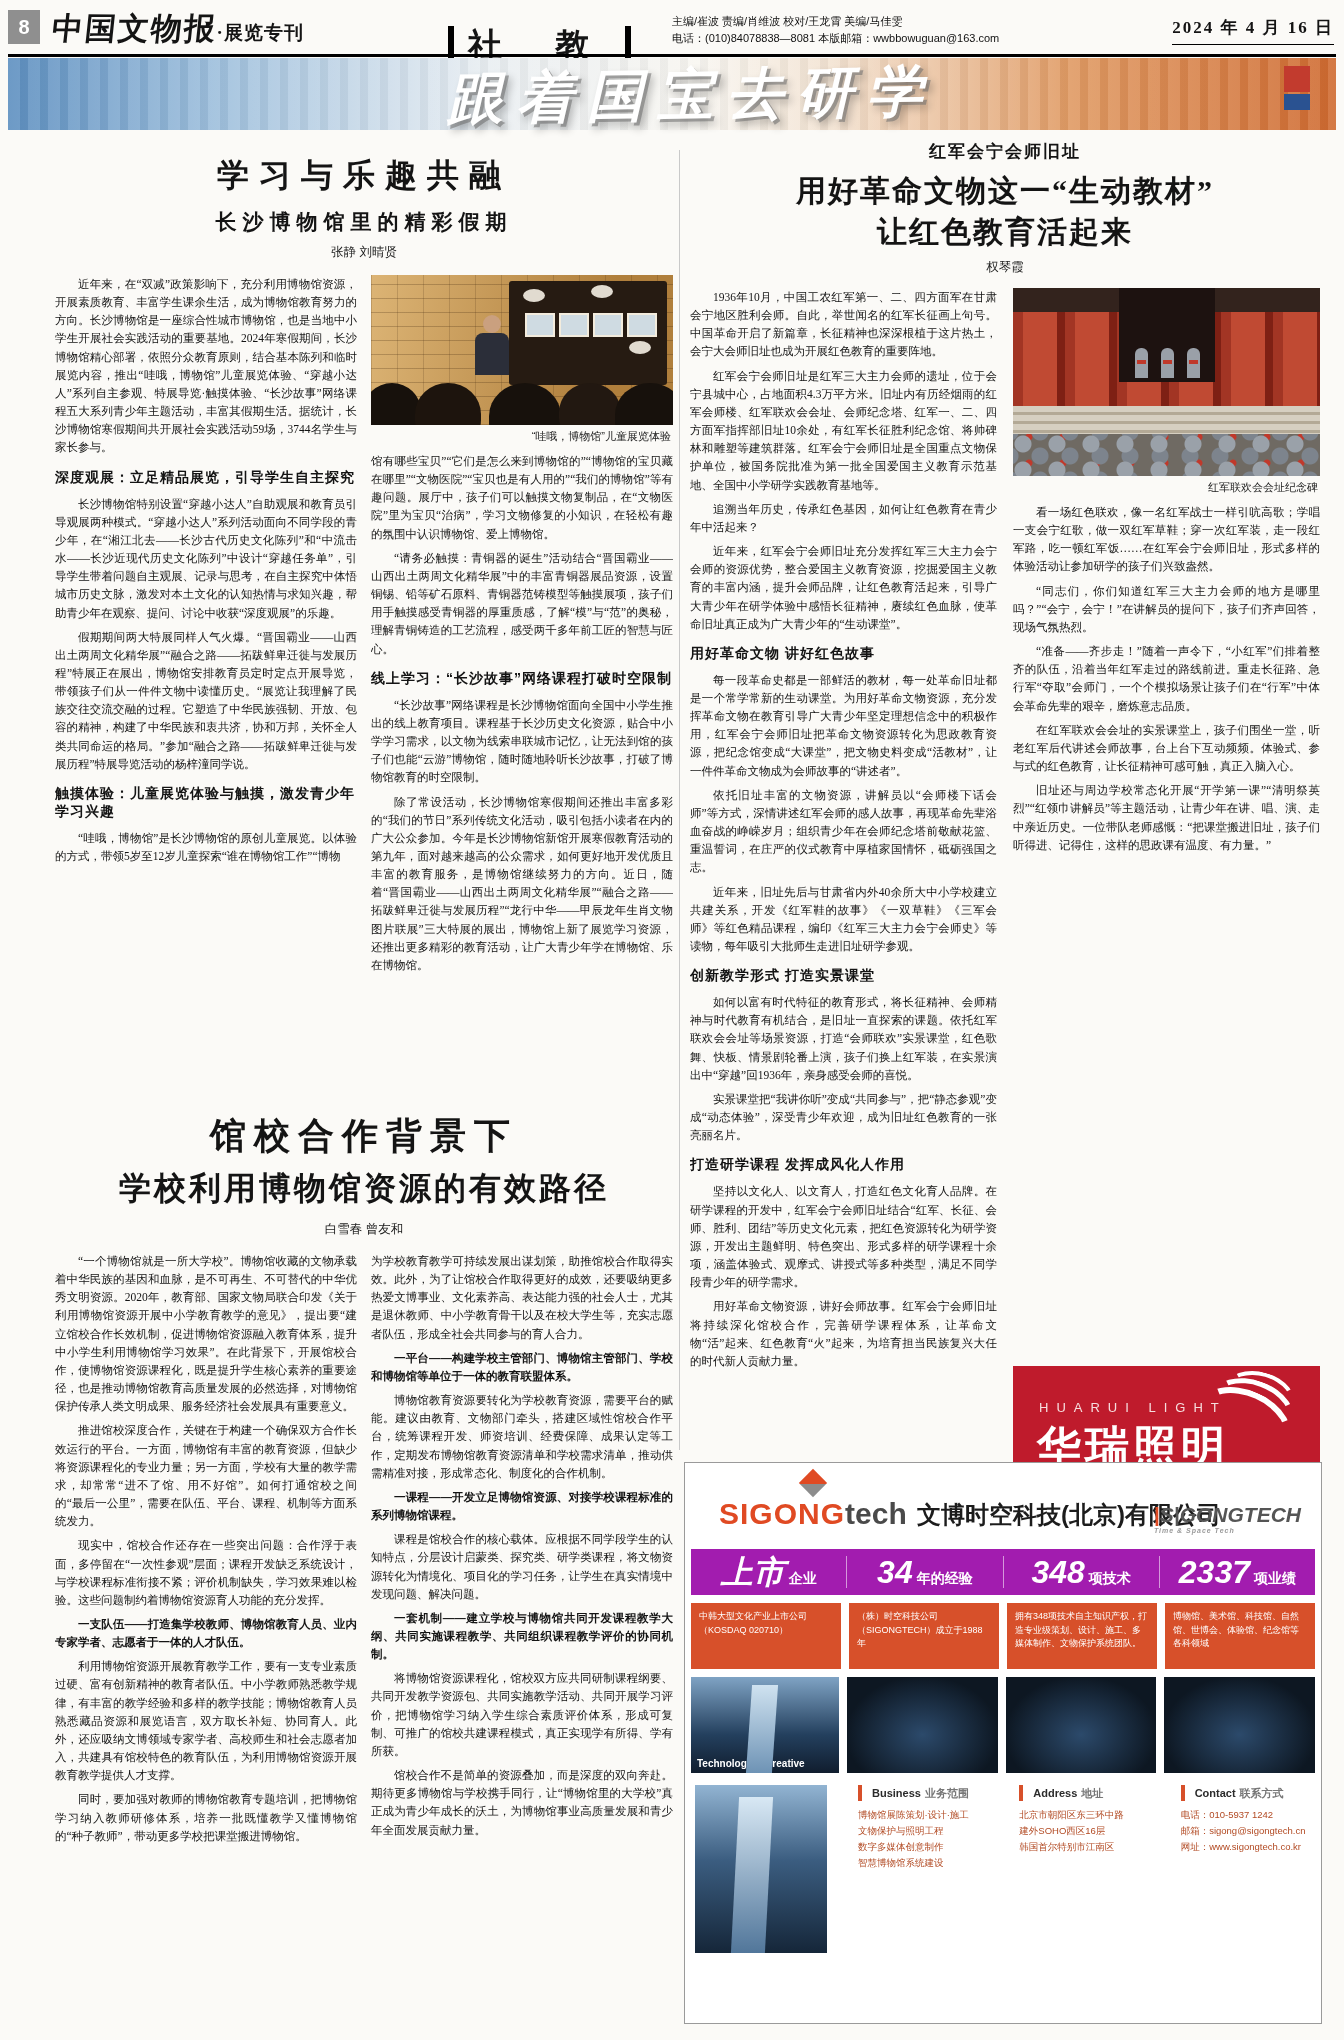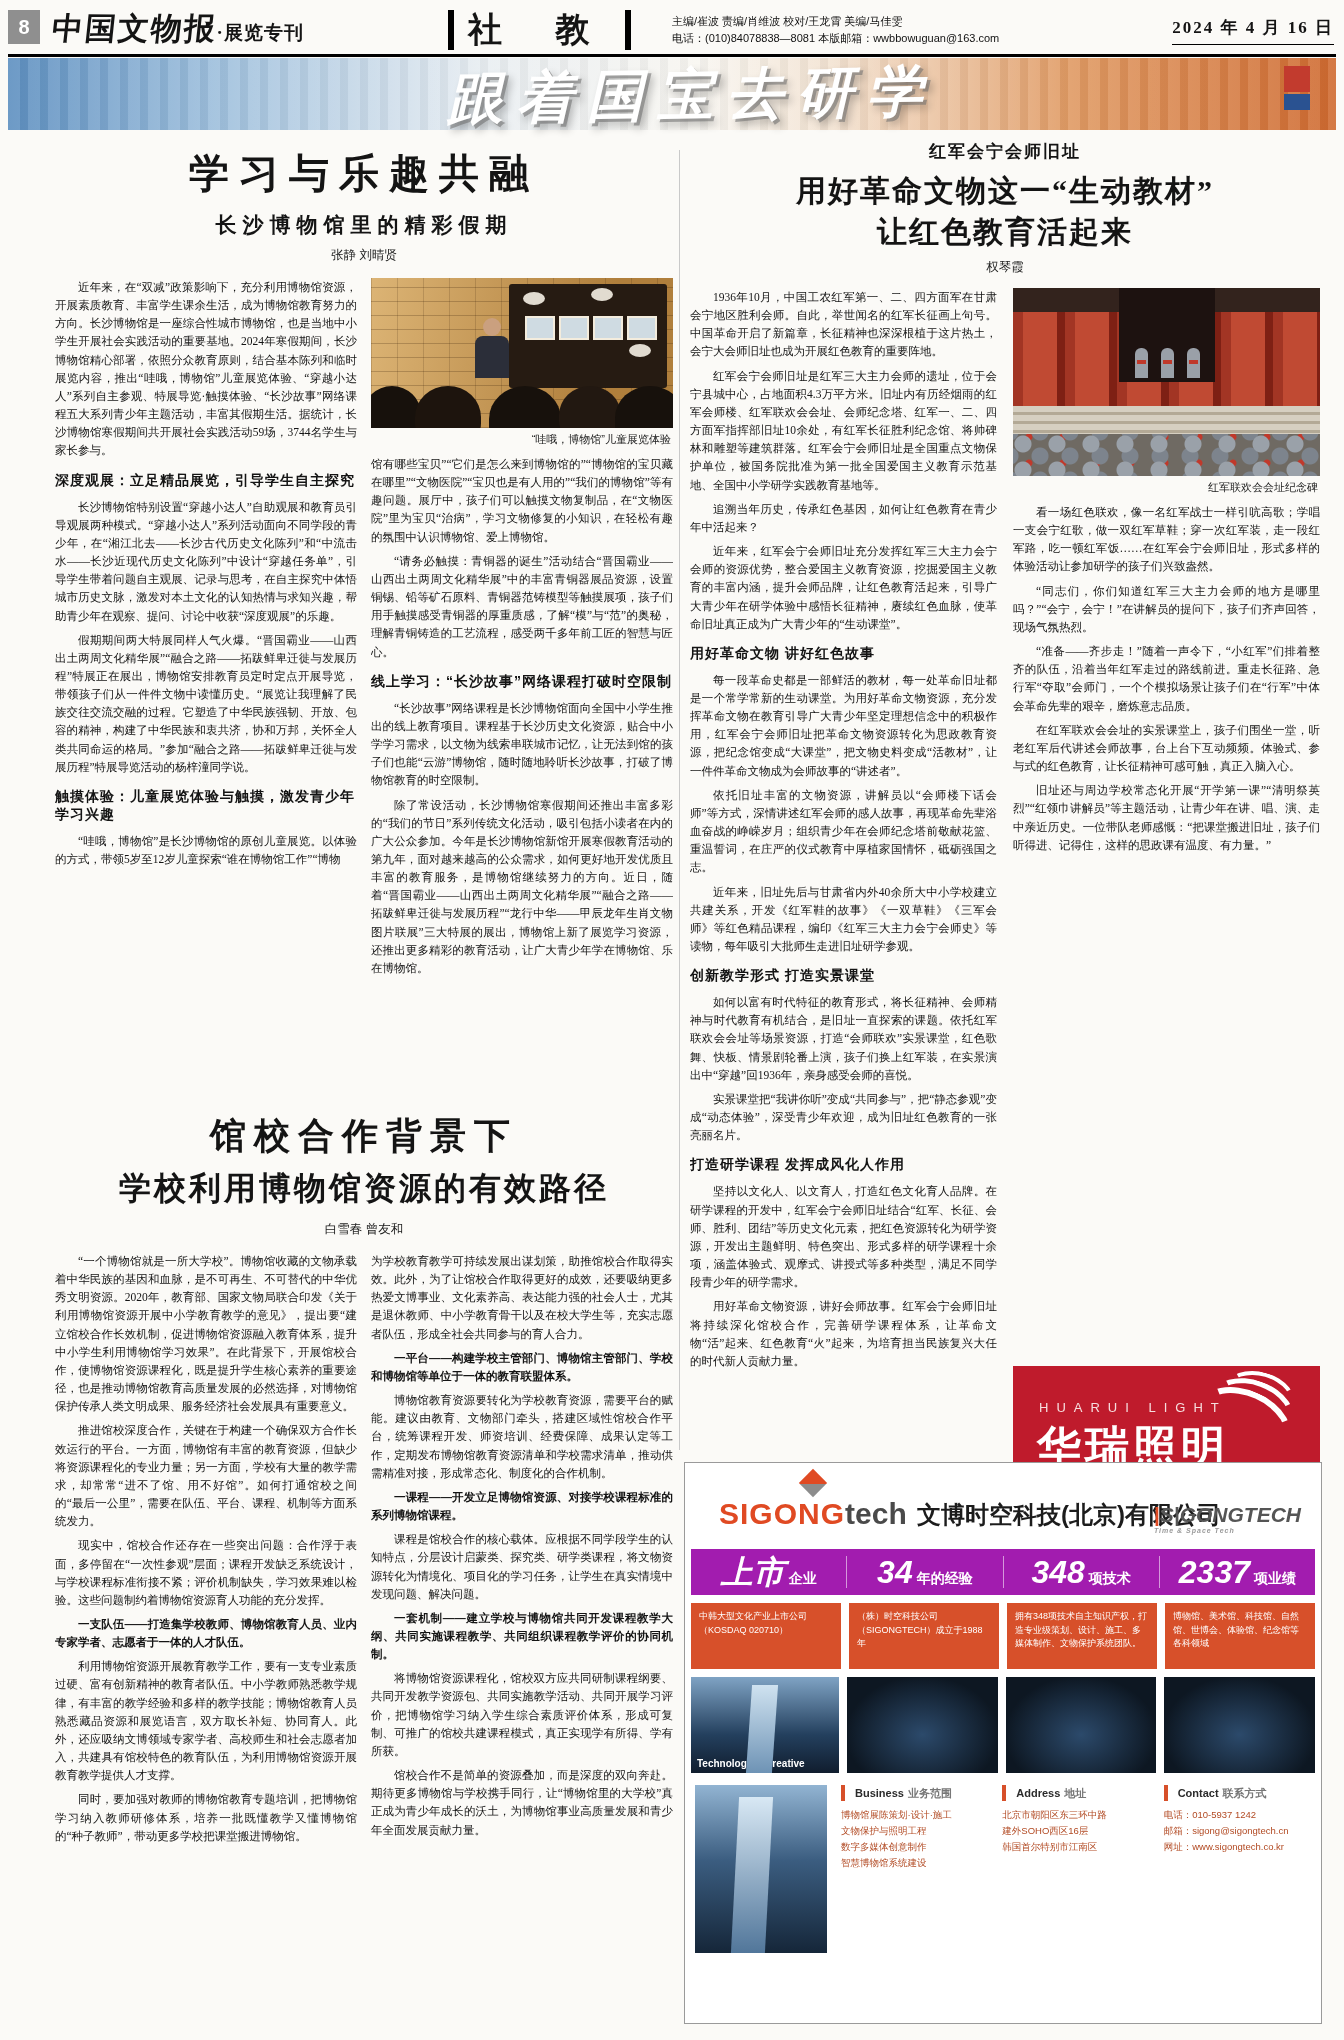--- a/index.html
+++ b/index.html
@@ -4,21 +4,21 @@
 <style>
   html,body{margin:0;padding:0;background:#e9e7e2;}
   .sheet{position:relative;width:1344px;height:2040px;background:#fbfaf7;overflow:hidden;
          font-family:"Liberation Serif","DejaVu Serif",serif;color:#141414;}
   
   .hdr{position:absolute;left:8px;top:8px;width:1328px;height:44px;}
   .pagenum{position:absolute;left:0;top:2px;width:32px;height:34px;background:#8f8f8f;color:#fff;
            font:700 20px "Liberation Sans",sans-serif;display:flex;align-items:center;justify-content:center;}
   .masthead{position:absolute;left:44px;top:0;font-weight:900;font-size:31px;transform:skewX(-6deg);letter-spacing:2px;}
   .edition{font-size:19px;font-weight:700;transform:skewX(6deg);display:inline-block;letter-spacing:1px;}
-  .secwrap{position:absolute;left:440px;top:0;display:flex;align-items:center;gap:14px;height:44px;}
+  .secwrap{position:absolute;left:440px;top:16px;display:flex;align-items:center;gap:14px;height:44px;}
   .secbar{width:6px;height:40px;background:#000;}
   .sectxt{font-family:"Liberation Sans",sans-serif;font-weight:900;font-size:34px;letter-spacing:22px;white-space:nowrap;}
   .credits{position:absolute;left:664px;top:5px;font:11px/1.55 "Liberation Sans",sans-serif;color:#111;}
   .dt{position:absolute;right:2px;top:8px;font:700 17px "Liberation Serif",serif;letter-spacing:2px;
       border-bottom:1.5px solid #000;padding-bottom:5px;}
   .hdr-rule{position:absolute;left:8px;top:54px;width:1328px;height:3px;background:#000;}
   
   .banner{position:absolute;left:8px;top:58px;width:1328px;height:72px;
     background:
       repeating-linear-gradient(90deg,rgba(255,255,255,.10) 0 12px,rgba(0,0,0,.035) 12px 20px),
@@ -36,21 +36,21 @@
   .col{flex:1;overflow:hidden;}
   .para{font-size:11.5px;line-height:1.58;text-align:justify;text-indent:2em;margin:0 0 6px 0;}
   .para.cont{text-indent:0;}
   .para.leadp{font-family:"Liberation Sans",sans-serif;font-weight:700;font-size:11.5px;}
   .subhead{font-family:"Liberation Sans",sans-serif;font-weight:700;font-size:14px;letter-spacing:1px;
            margin:12px 0 8px 0;}
   .caption{font:11px "Liberation Sans",sans-serif;color:#222;text-align:right;margin:4px 2px 8px 0;}
   .vrule{position:absolute;left:679px;top:150px;width:1px;height:1300px;background:#c9c9c9;}
   
   .artL{position:absolute;left:55px;top:140px;width:618px;height:960px;}
-  .artL .t1{font-size:40px;letter-spacing:10px;margin-top:6px;}
+  .artL .t1{font-size:32px;letter-spacing:10px;margin-top:14px;}
   .artL .t2{font-size:21px;letter-spacing:6px;font-weight:700;text-align:center;margin-top:10px;}
   .artL .by{margin-top:8px;}
   .artL .cols{margin-top:14px;height:806px;}
   
   .lphoto{position:relative;width:100%;height:150px;overflow:hidden;
     background:
       repeating-linear-gradient(0deg,rgba(60,35,10,.25) 0 1px,transparent 1px 14px),
       repeating-linear-gradient(90deg,rgba(60,35,10,.18) 0 1px,transparent 1px 26px),
       linear-gradient(100deg,#dcb475,#b07f3c 75%);}
   .lp-board{position:absolute;right:6px;top:6px;width:158px;height:104px;background:#261b12;border-radius:3px;}
@@ -127,21 +127,21 @@
   .sg-stat:last-child{border-right:none;}
   .sg-stat b{font-size:32px;font-style:italic;font-weight:900;line-height:1;}
   .sg-stat span{font-size:14px;font-weight:700;}
   .sg-panels{display:flex;gap:8px;margin:8px 6px 0 6px;}
   .sg-panels .line{flex:1;background:#d7502a;color:#fff;font-size:9px;line-height:1.5;padding:7px 8px;height:52px;overflow:hidden;}
   .sg-phrow{display:flex;gap:8px;margin:8px 6px 0 6px;}
   .sg-tower{width:148px;height:96px;position:relative;background:linear-gradient(180deg,#7fa3c4,#24405e 60%,#101d2e);}
   .sg-tower::after{content:"";position:absolute;left:58px;top:8px;width:26px;height:88px;background:linear-gradient(180deg,#cfe2f0,#6e93b5);transform:skewX(-4deg);}
   .sg-tcap{position:absolute;left:6px;bottom:4px;font-size:10px;font-weight:700;color:#fff;}
   .sg-ph{flex:1;height:96px;background:radial-gradient(ellipse at 50% 60%,#2c4a6b,#0d1722 72%);}
-  .sg-bottom{display:flex;gap:14px;margin:12px 10px 0 10px;}
+  .sg-bottom{display:flex;gap:31px;margin:12px 10px 0 10px;}
   .sg-bcol{flex:1;}
   .sg-colh{font-size:13px;font-weight:800;color:#2b2b2b;border-left:4px solid #d7502a;padding-left:6px;margin-bottom:6px;}
   .sg-colh span{color:#777;font-weight:700;font-size:11px;margin-left:4px;}
   .sg-bcol .line{font-size:9.5px;color:#b24a23;line-height:1.7;}
   .sg-btower{width:132px;height:168px;background:linear-gradient(180deg,#92b4d2 0%,#3b5d80 45%,#152639 100%);position:relative;}
   .sg-btower::after{content:"";position:absolute;left:40px;top:12px;width:34px;height:156px;background:linear-gradient(180deg,#d8e8f4,#51769a);transform:skewX(-3deg);}
 </style>
 </head>
 <body>
 

